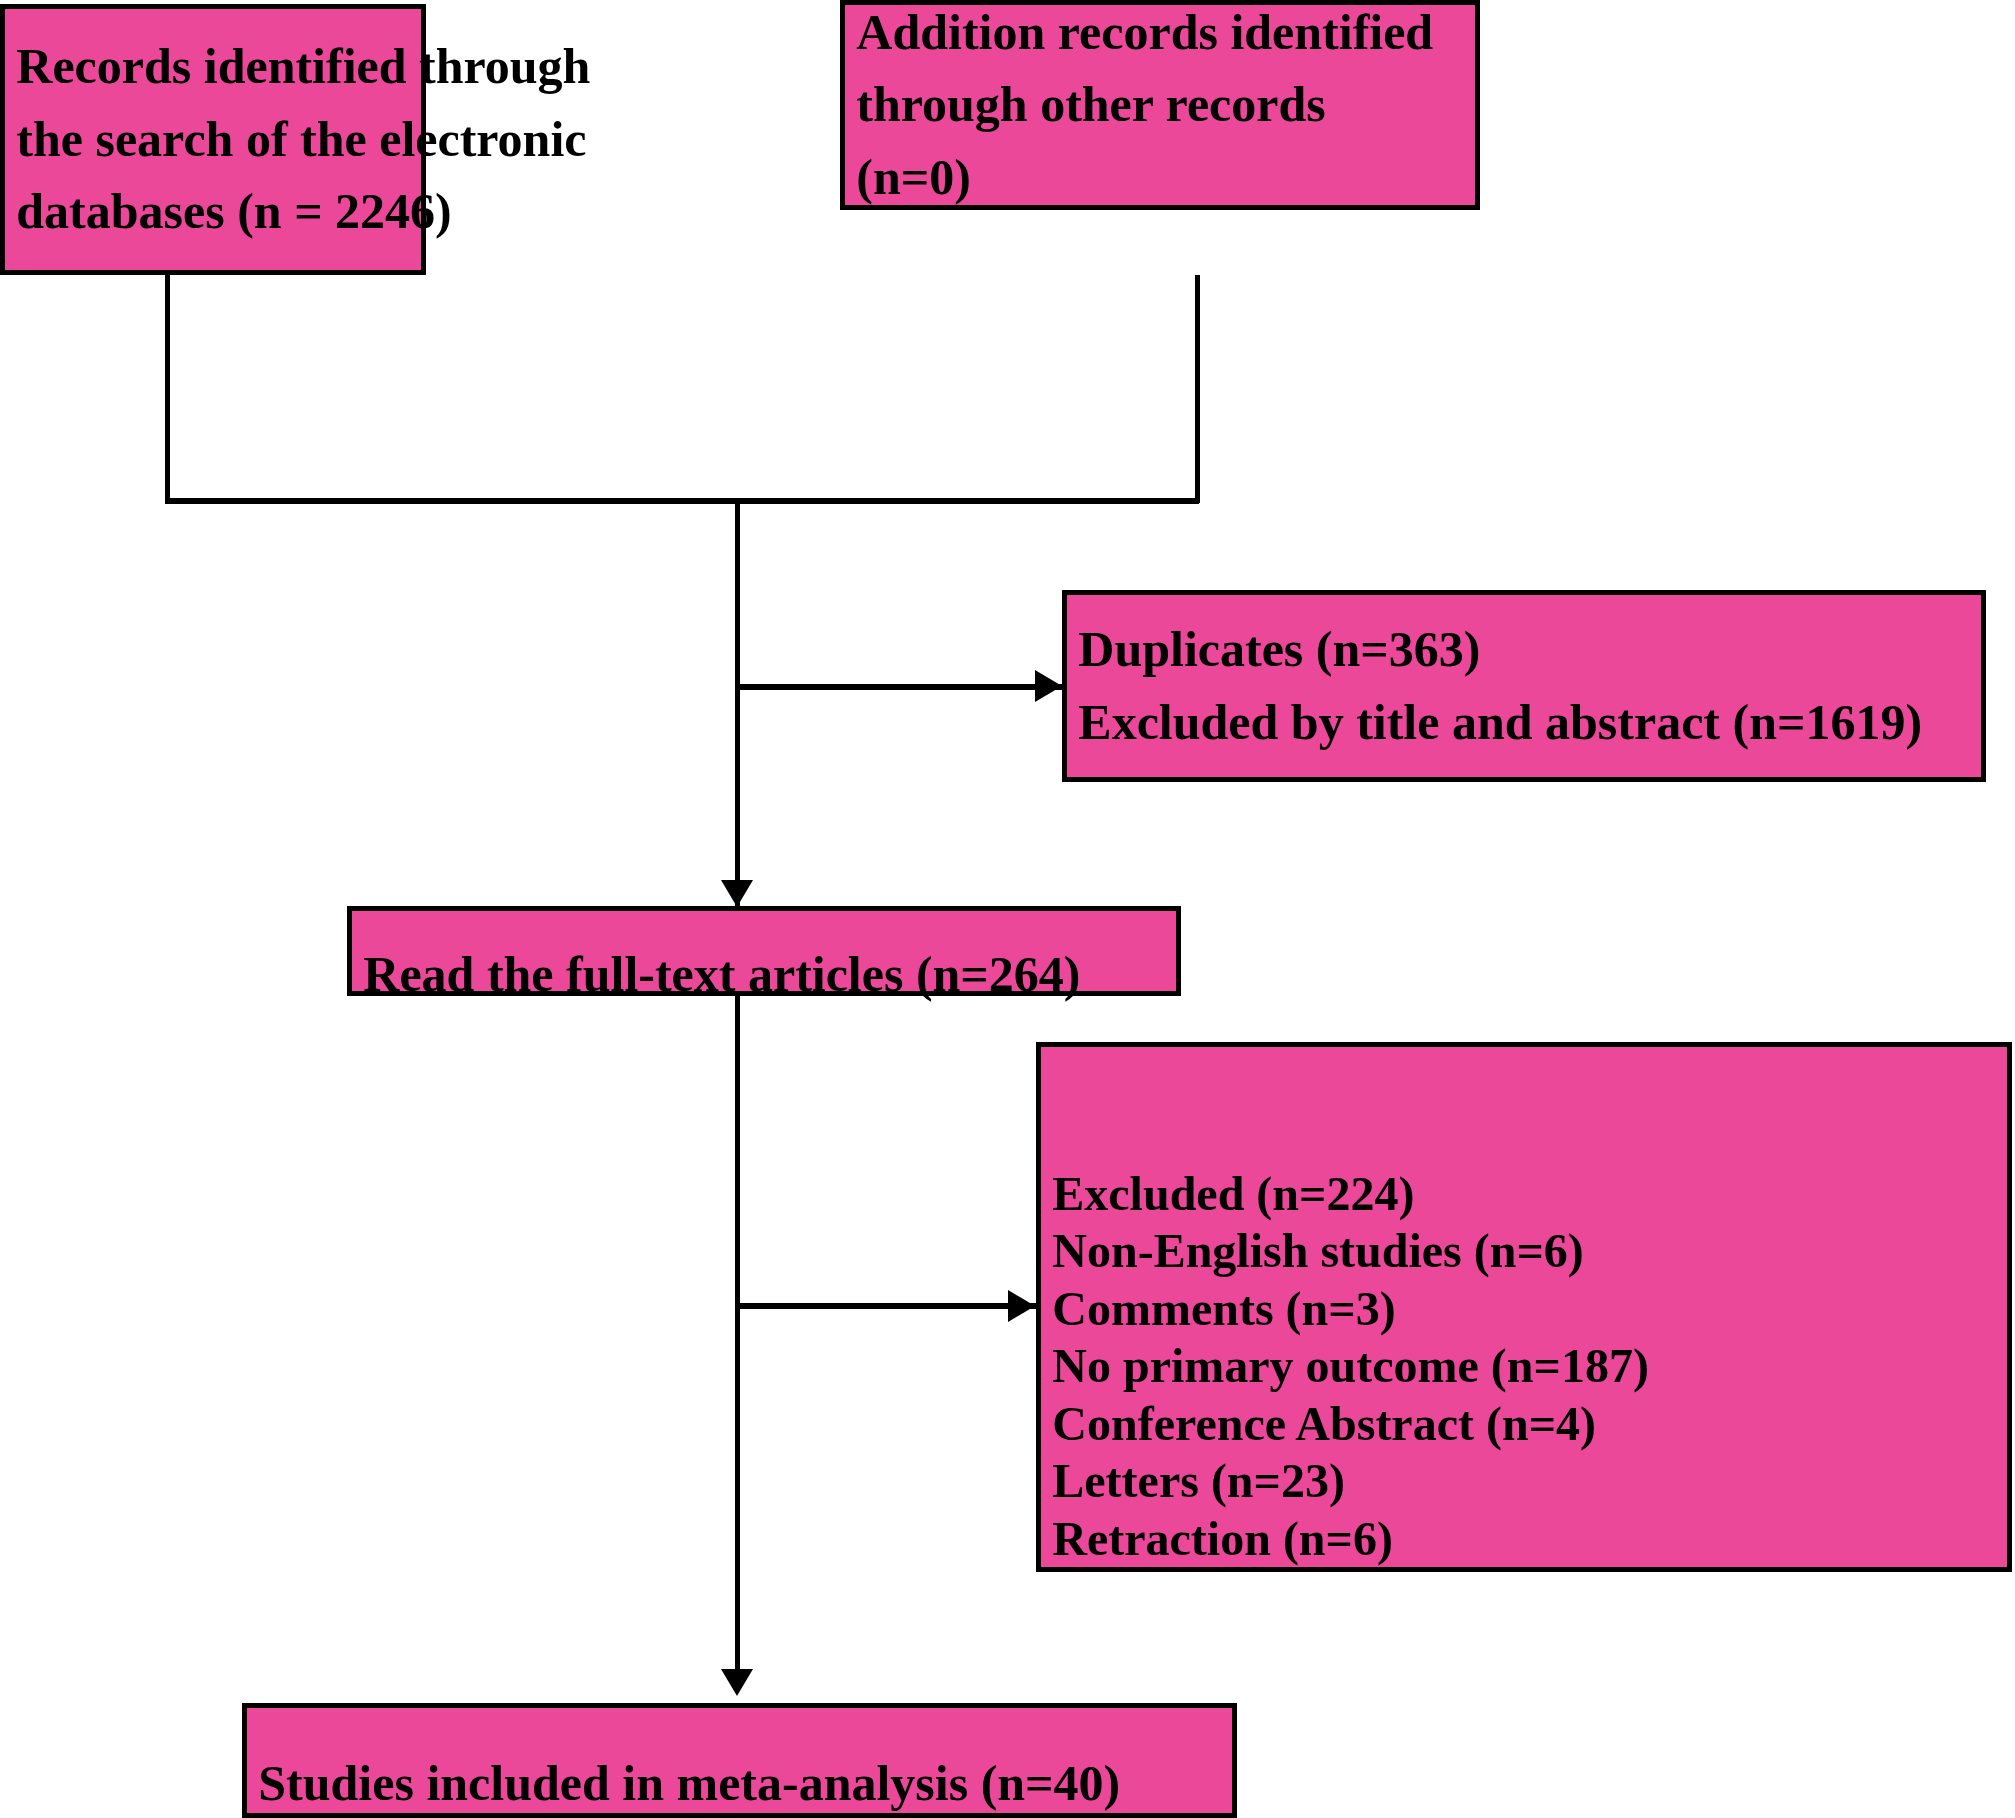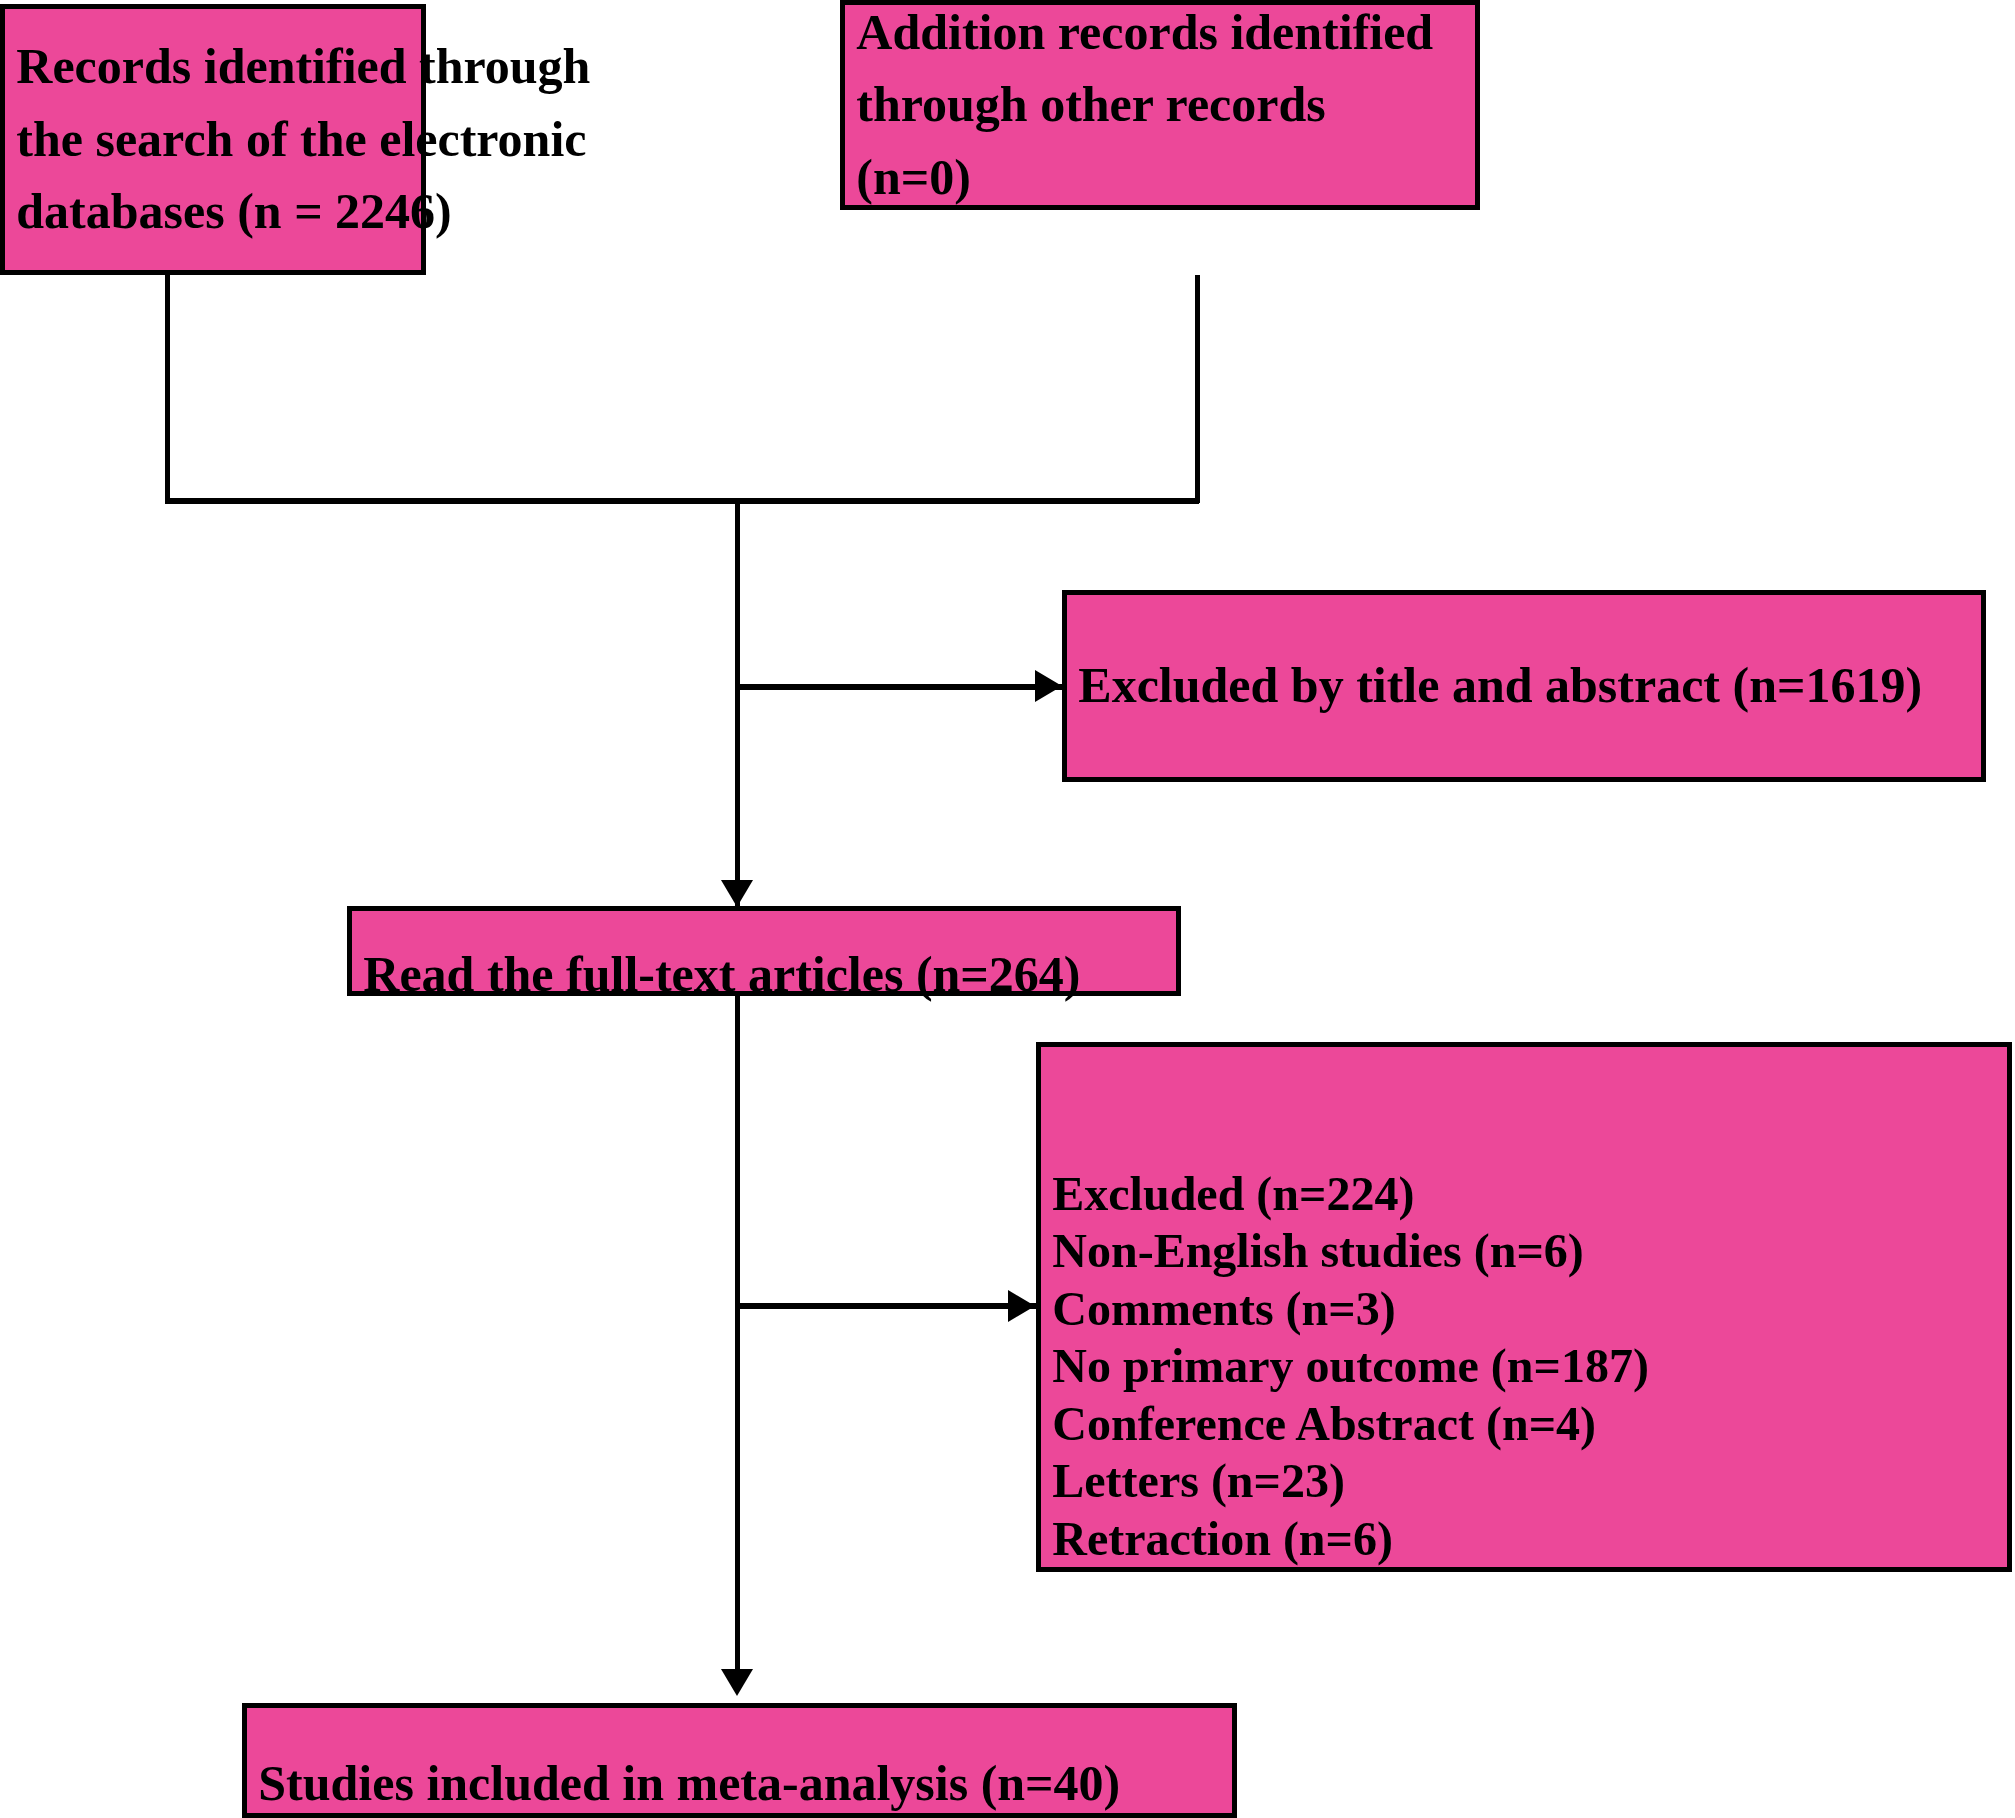--- a/index.html
+++ b/index.html
@@ -99,20 +99,21 @@
   <div class="vline" style="left:165px;  top:275px;  height:228px;"></div>
   <div class="vline" style="left:1195px; top:275px;  height:228px;"></div>
   <div class="hline" style="left:165px;  top:498px;  width:1034px;"></div>
   <div class="vline" style="left:735px;  top:498px;  height:413px;"></div>
   <div class="arrowhead arrow-down" style="left:721px; top:880px;"></div>
 
   <div class="hline" style="left:735px; top:684px; width:327px;"></div>
   <div class="arrowhead arrow-right" style="left:1035px; top:670px;"></div>
 
   <div class="box pad-lines" id="box-duplicates">
+    <div class="line">Duplicates (n=363)</div>
     <div class="line">Excluded by title and abstract (n=1619)</div>
   </div>
 
   <div class="box" id="box-fulltext">
     <div class="line">Read the full-text articles (n=264)</div>
   </div>
 
   <div class="vline" style="left:735px; top:996px; height:677px;"></div>
   <div class="arrowhead arrow-down" style="left:721px; top:1669px;"></div>
 

